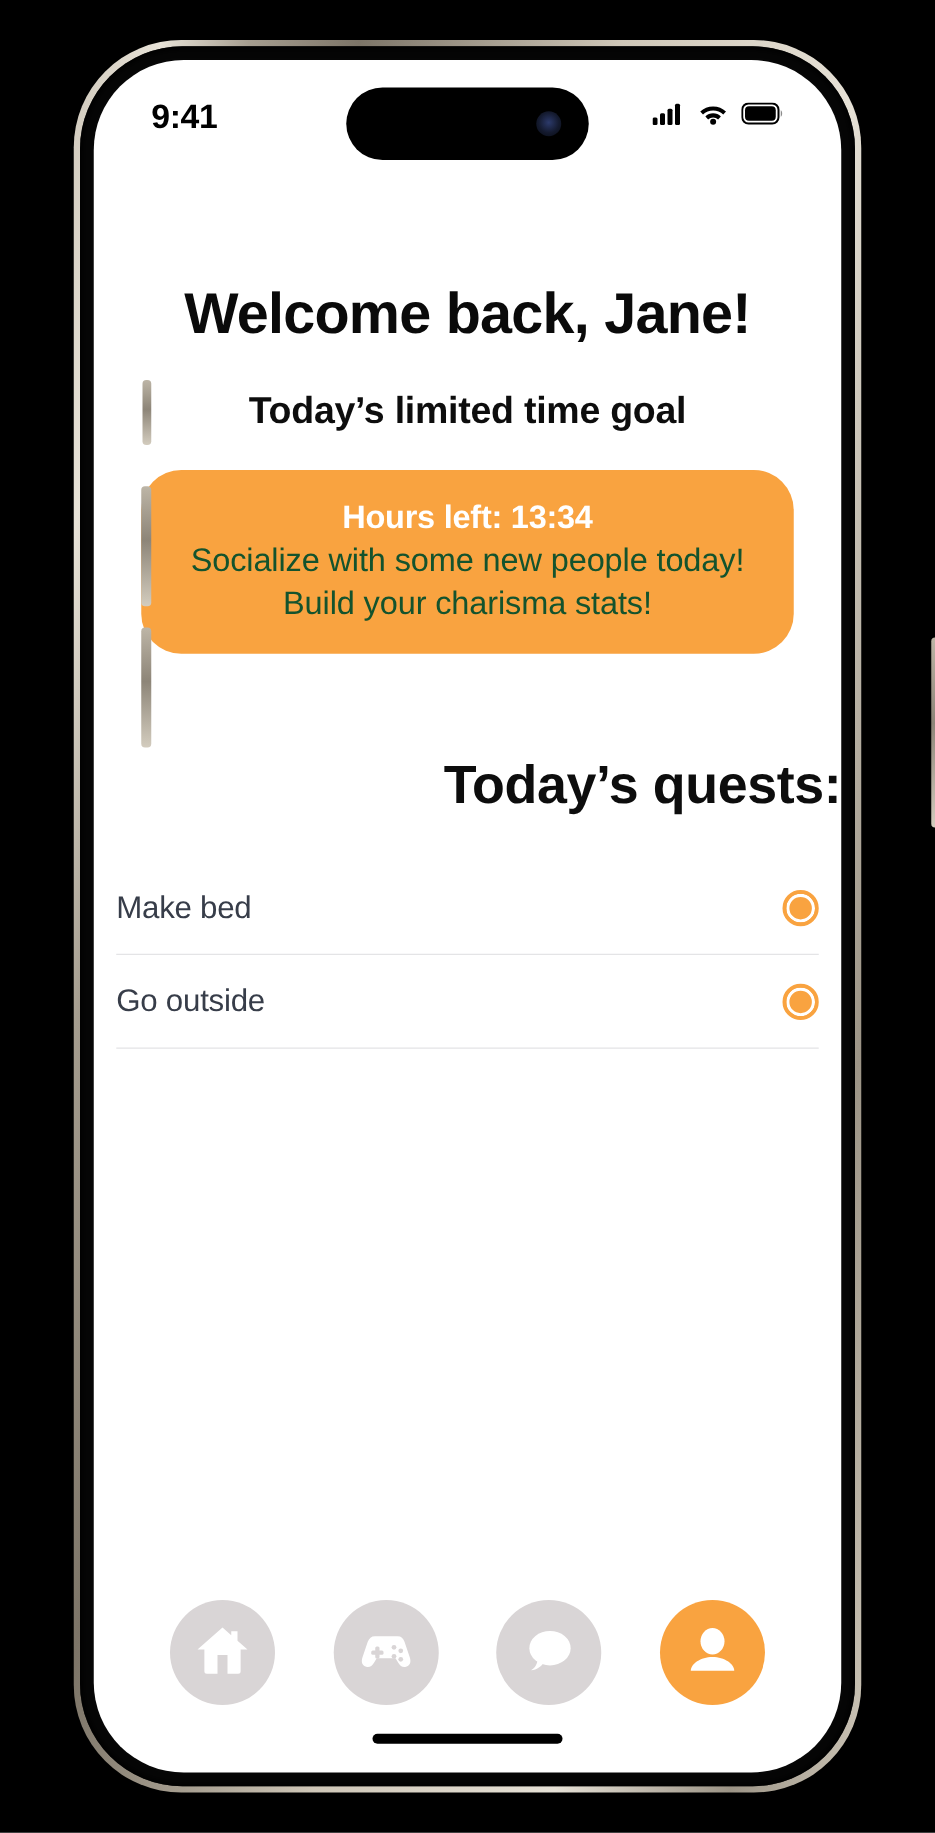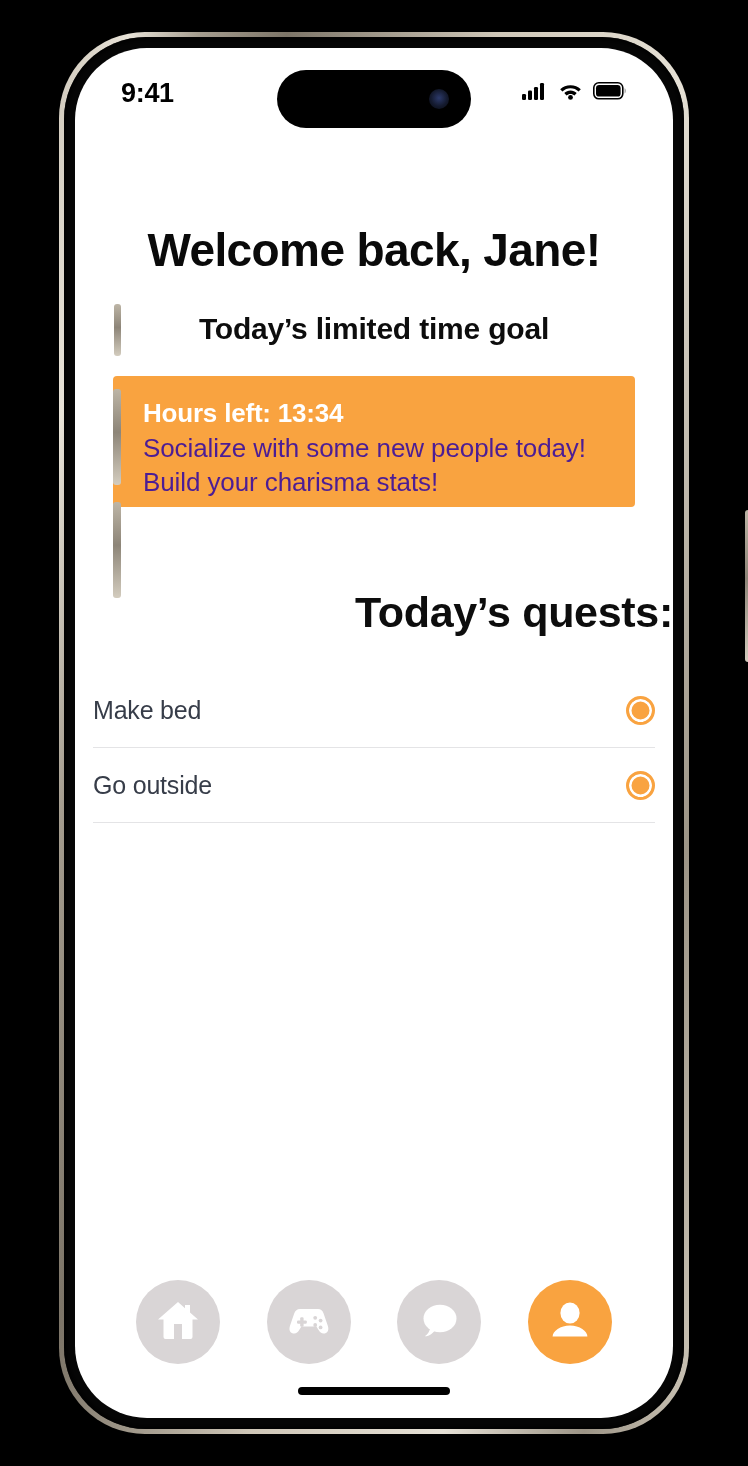--- a/index.html
+++ b/index.html
@@ -83,29 +83,30 @@
     font-weight:700;
     color:#0d0d0d;
     letter-spacing:-0.2px;
     margin-top:35px;
   }
 
   .goal-card{
     margin:30px auto 0;
     width:522px;
     background:#f9a340;
-    border-radius:4px;
-    padding:21px 30px 8px;
+    border-radius:32px;
+    padding:21px 30px 24px;
+    text-align:center;
   }
   .goal-hours{
     font-size:26px; font-weight:700; color:#ffffff;
     letter-spacing:-0.2px; line-height:1.3;
   }
   .goal-text{
-    font-size:26px; font-weight:400; color:#4c1d95;
+    font-size:26px; font-weight:400; color:#14532d;
     line-height:1.32; letter-spacing:-0.1px;
   }
 
   .quests-heading{
     text-align:right;
     font-size:43px; font-weight:700; color:#0d0d0d;
     letter-spacing:-0.3px;
     margin-top:81px;
   }
 

